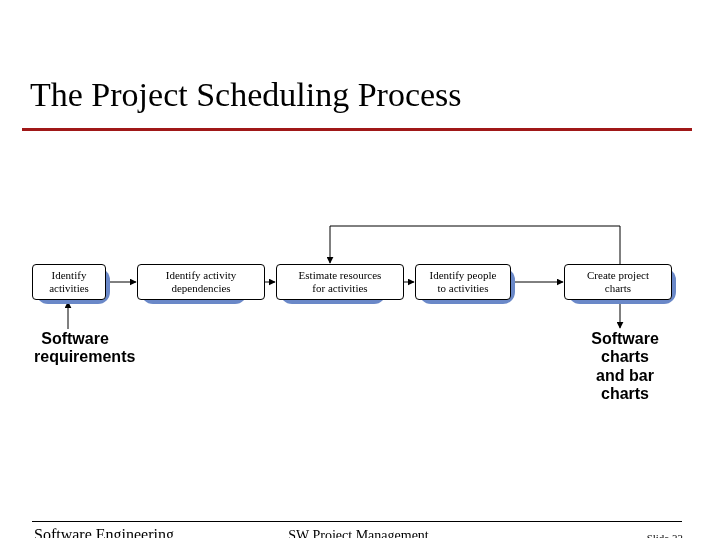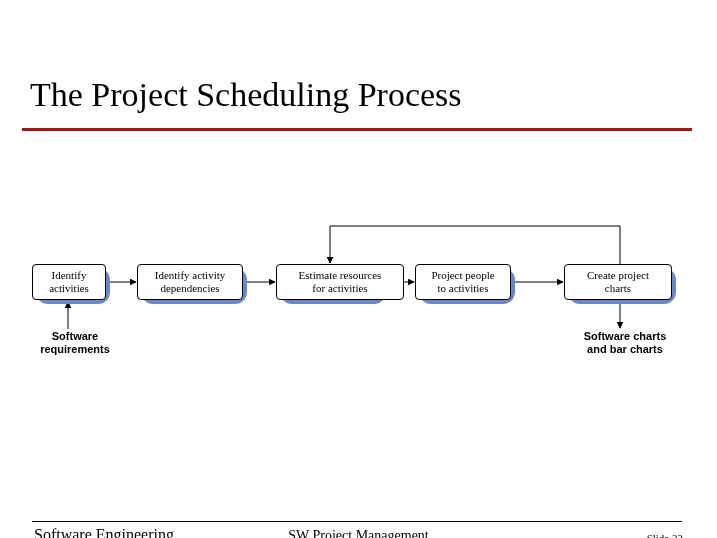--- a/index.html
+++ b/index.html
@@ -56,21 +56,21 @@
     line-height: 1.15;
     padding: 2px 4px;
   }
   .shadow {
     position: absolute;
     background: #6a88c8;
     border-radius: 12px;
   }
   .label {
     position: absolute;
-    font-size: 11px;
+    font-size: 16px;
     font-weight: bold;
     text-align: center;
     line-height: 1.15;
     color: #000;
     font-family: Arial, sans-serif;
   }
   .footer-rule {
     position: absolute;
     bottom: 52px;
     left: 32px;
@@ -138,34 +138,34 @@
       <path d="M600,48 L600,10 L310,10 L310,47" fill="none" stroke="#000" stroke-width="1" marker-end="url(#ah)"></path>
     </svg>
 
     <div class="shadow" style="top:52px; left:16px; width:74px; height:36px"></div>
     <div class="box" style="top:48px; left:12px; width:74px; height:36px">
       <span>Identify</span>
       <span>activities</span>
     </div>
 
     <div class="shadow" style="top:52px; left:121px; width:106px; height:36px"></div>
-    <div class="box" style="top:48px; left:117px; width:106px; height:36px">
+    <div class="box" style="top:48px; left:117px; width:128px; height:36px">
       <span>Identify activity</span>
       <span>dependencies</span>
     </div>
 
     <div class="shadow" style="top:52px; left:260px; width:106px; height:36px"></div>
     <div class="box" style="top:48px; left:256px; width:128px; height:36px">
       <span>Estimate resources</span>
       <span>for activities</span>
     </div>
 
     <div class="shadow" style="top:52px; left:399px; width:96px; height:36px"></div>
     <div class="box" style="top:48px; left:395px; width:96px; height:36px">
-      <span>Project people</span>
+      <span>Identify people</span>
       <span>to activities</span>
     </div>
 
     <div class="shadow" style="top:52px; left:548px; width:108px; height:36px"></div>
     <div class="box" style="top:48px; left:544px; width:108px; height:36px">
       <span>Create project</span>
       <span>charts</span>
     </div>
 
     <div class="label" style="top:114px; left:14px; width:82px">

